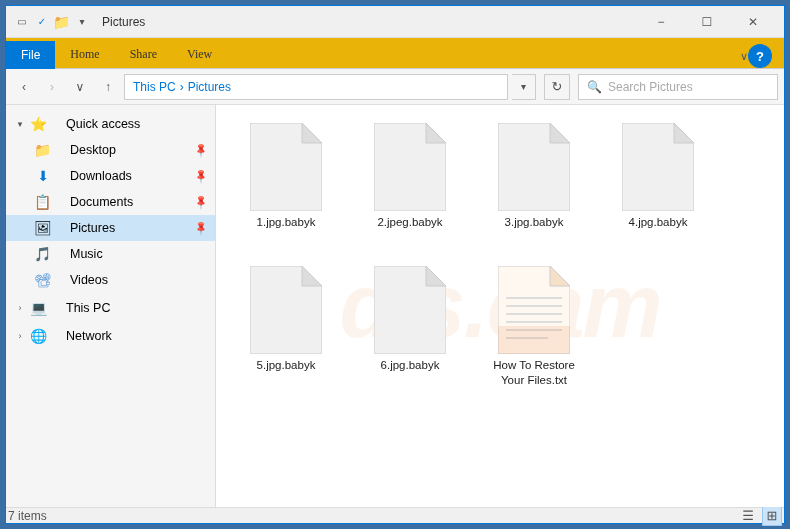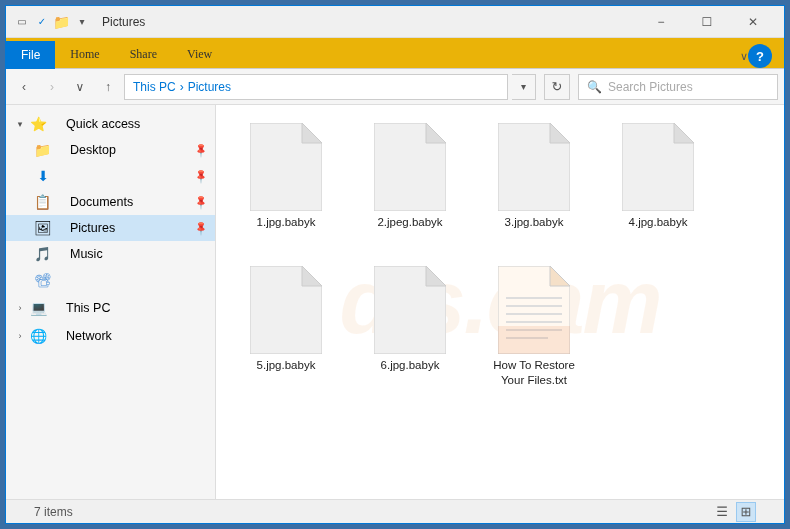--- a/index.html
+++ b/index.html
@@ -305,26 +305,26 @@
     .file-name {
       font-size: 11.5px;
       text-align: center;
       color: #222;
       word-break: break-all;
       line-height: 1.3;
     }
 
     
     .status-bar {
-      height: 24px;
+      height: 16px;
       background: #f0f0f0;
       border-top: 1px solid #ddd;
       display: flex;
       align-items: center;
-      padding: 0 28px;
+      padding: 0 2px;
       font-size: 12px;
       color: #555;
       flex-shrink: 0;
     }
     .status-right {
       margin-left: auto;
       display: flex;
       gap: 4px;
     }
     .view-btn {
@@ -403,38 +403,40 @@
           <span class="sidebar-icon">⭐</span>
           <span class="sidebar-label">Quick access</span>
         </div>
         <div class="sidebar-item" style="padding-left:28px">
           <span class="sidebar-icon icon-folder">📁</span>
           <span class="sidebar-label">Desktop</span>
           <span class="sidebar-pin">📌</span>
         </div>
         <div class="sidebar-item" style="padding-left:28px">
           <span class="sidebar-icon icon-download">⬇</span>
+          <span class="sidebar-label">Downloads</span>
           <span class="sidebar-pin">📌</span>
         </div>
         <div class="sidebar-item" style="padding-left:28px">
           <span class="sidebar-icon icon-doc">📋</span>
           <span class="sidebar-label">Documents</span>
           <span class="sidebar-pin">📌</span>
         </div>
         <div class="sidebar-item active" style="padding-left:28px">
           <span class="sidebar-icon">🖼</span>
           <span class="sidebar-label">Pictures</span>
           <span class="sidebar-pin">📌</span>
         </div>
         <div class="sidebar-item" style="padding-left:28px">
           <span class="sidebar-icon icon-music">🎵</span>
           <span class="sidebar-label">Music</span>
         </div>
         <div class="sidebar-item" style="padding-left:28px">
           <span class="sidebar-icon icon-video">📽</span>
+          <span class="sidebar-label">Videos</span>
         </div>
       </div>
 
       <div class="sidebar-group">
         <div class="sidebar-item">
           <span class="sidebar-expand">›</span>
           <span class="sidebar-icon icon-pc">💻</span>
           <span class="sidebar-label">This PC</span>
         </div>
       </div>

